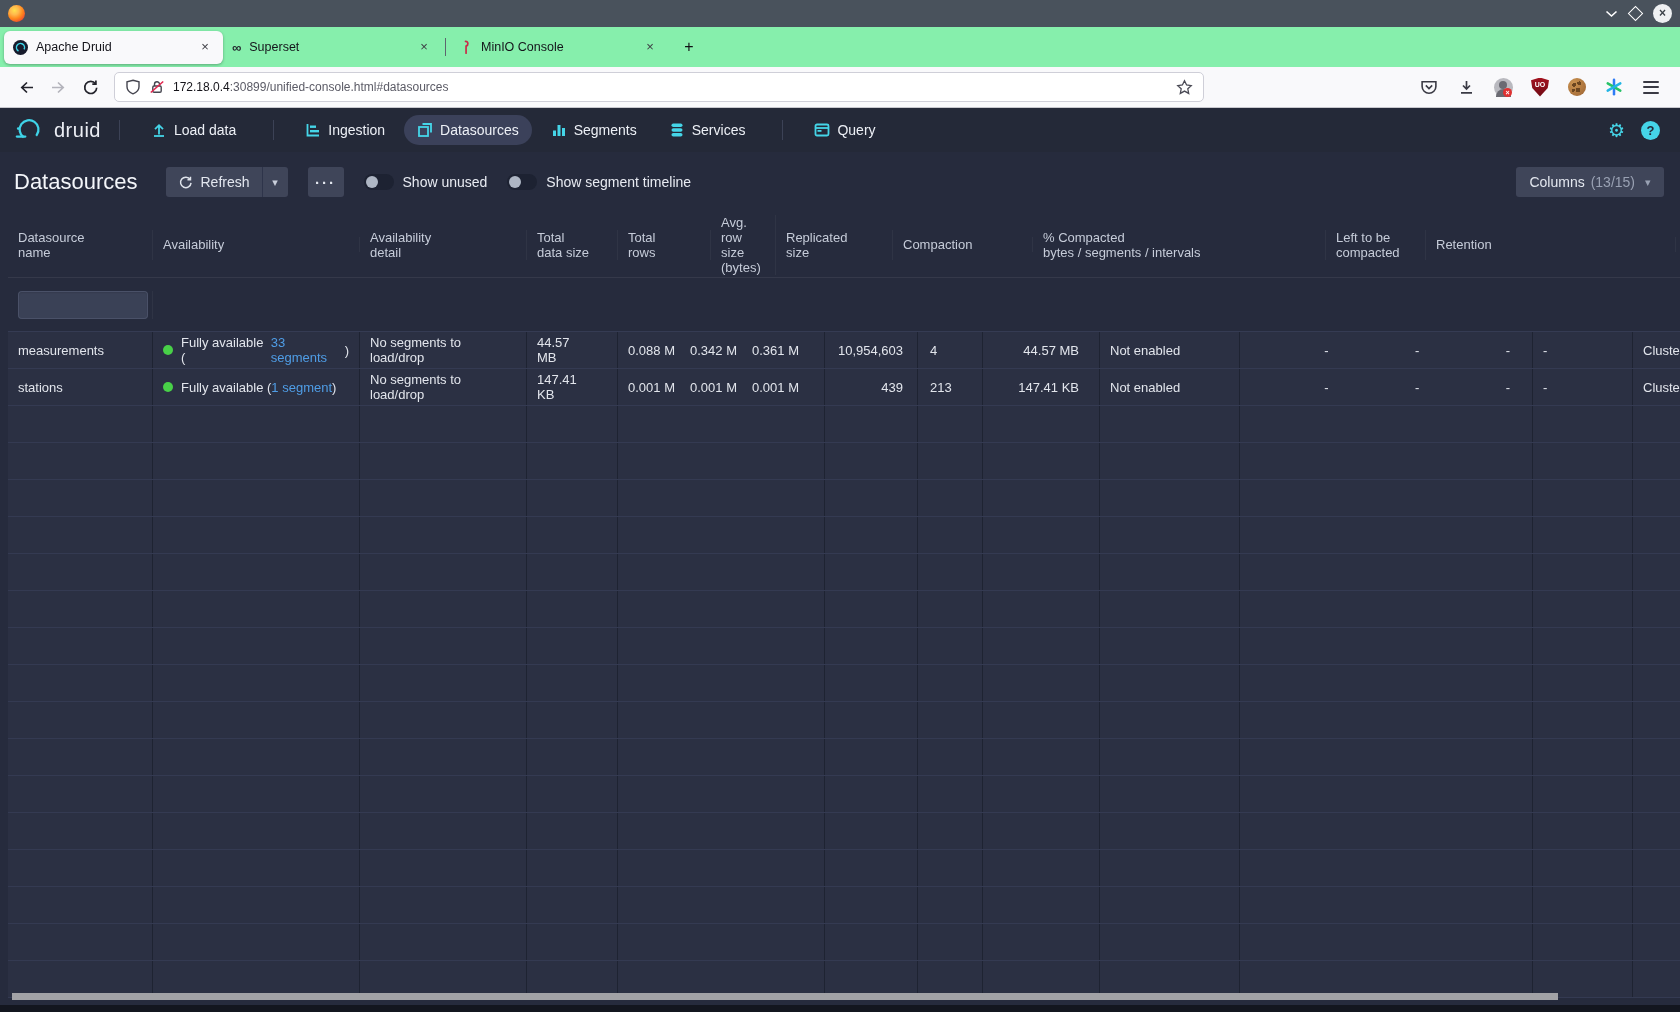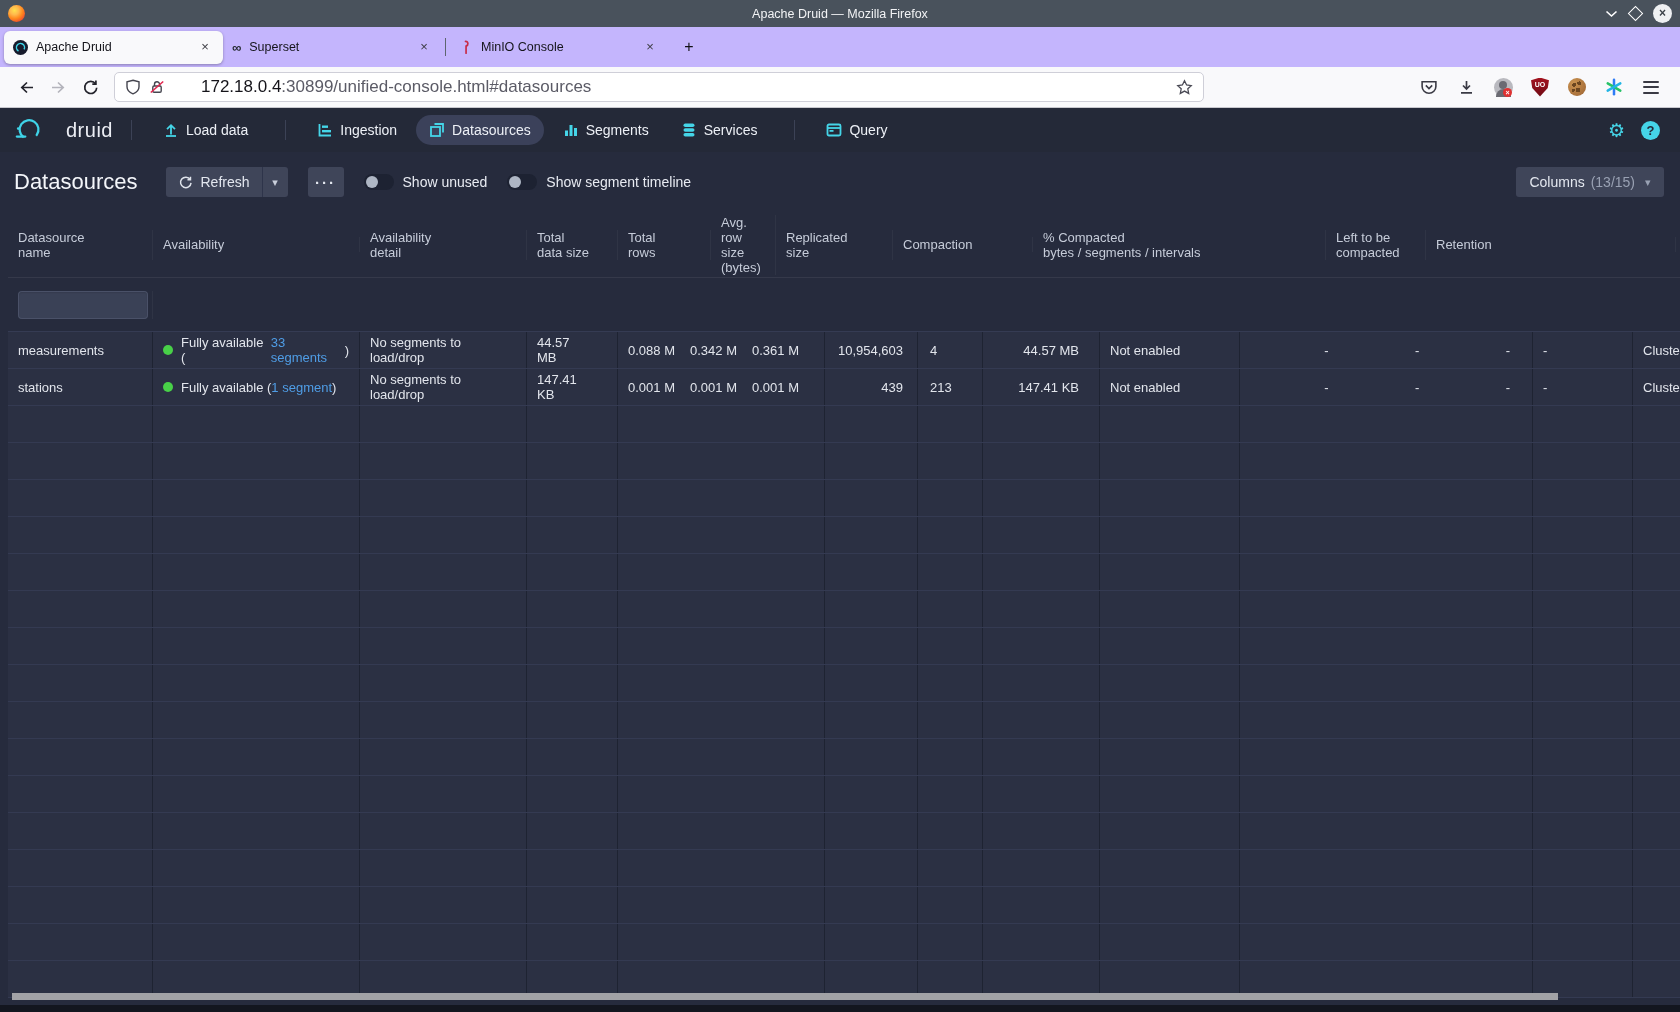--- a/index.html
+++ b/index.html
@@ -11,36 +11,36 @@
   .titlebar { position:absolute; top:0; left:0; right:0; height:27px; background:#49525c; display:flex; align-items:center; }
   .fx-logo { position:absolute; left:8px; top:5px; width:17px; height:17px; border-radius:50%;
     background:radial-gradient(circle at 38% 32%, #ffe14d 0%, #ffb84d 28%, #ff8a1e 52%, #f0522c 76%, #d92637 100%); }
   .win-title { position:absolute; left:0; right:0; text-align:center; color:#f2f3f5; font-size:12.5px; }
   .win-controls { position:absolute; right:8px; top:0; height:27px; display:flex; align-items:center; gap:12px; }
   .wc-min svg, .wc-close { display:block; }
   .wc-max { width:11px; height:11px; border:1.5px solid #fff; transform:rotate(45deg); }
   .wc-close { width:19px; height:19px; border-radius:50%; background:#eef0f2; color:#3b4148; font-size:12px; font-weight:bold; text-align:center; line-height:18px; }
 
   
-  .tabbar { position:absolute; top:27px; left:0; right:0; height:40px; background:#c4b5fd; display:flex; align-items:center; padding-left:4px; }
+  .tabbar { position:absolute; top:27px; left:0; right:0; height:40px; background:#86efac; display:flex; align-items:center; padding-left:4px; }
   .tab { width:219px; height:33px; border-radius:6px; display:flex; align-items:center; padding:0 9px; gap:8px; font-size:12.5px; color:#14141a; position:relative; }
   .tab.active { background:#f9f9fb; box-shadow:0 1px 3px rgba(0,0,0,.3); }
   .tab .tab-label { flex:1; overflow:hidden; white-space:nowrap; }
   .tab .tab-close { font-size:13px; color:#3c3c43; width:18px; height:18px; text-align:center; line-height:17px; border-radius:3px; }
   .tab-sep { width:1px; height:18px; background:#5d656e; margin:0 3px; }
   .favicon { width:15px; height:15px; flex:none; }
   .fav-druid { border-radius:50%; background:#171b2c; display:flex; align-items:center; justify-content:center; }
   .fav-superset { font-size:13px; font-weight:bold; color:#23272e; width:auto; }
   .newtab-btn { width:26px; height:26px; margin-left:8px; font-size:16px; color:#101014; text-align:center; line-height:25px; border-radius:4px; }
 
   
   .toolbar { position:absolute; top:67px; left:0; right:0; height:41px; background:#f9f9fb; border-bottom:1px solid #c8c8ce; display:flex; align-items:center; padding:0 10px; }
   .nav-btn { width:32px; height:30px; display:flex; align-items:center; justify-content:center; border-radius:4px; }
   .urlbar { width:1090px; height:30px; margin-left:8px; background:#ffffff; border:1px solid #cfcfd8; border-radius:5px; display:flex; align-items:center; padding:0 10px; gap:8px; }
-  .url-text { font-size:17px; color:#5b5b66; flex:1; white-space:nowrap; overflow:hidden;margin-left:28px; }
+  .url-text { font-size:12px; color:#5b5b66; flex:1; white-space:nowrap; overflow:hidden; }
   .url-host { color:#15141a; }
   .tb-icons { margin-left:auto; display:flex; align-items:center; gap:7px; margin-right:4px; }
   .tb-icon { width:30px; height:30px; display:flex; align-items:center; justify-content:center; border-radius:4px; }
   .ext-avatar { width:19px; height:19px; border-radius:50%; background:#b9b9bf; position:relative; overflow:visible; }
   .ext-avatar::before { content:""; position:absolute; left:5.5px; top:3px; width:8px; height:8px; border-radius:50%; background:#6a6a72; }
   .ext-avatar::after { content:""; position:absolute; left:2px; top:11px; width:15px; height:8px; border-radius:8px 8px 0 0; background:#6a6a72; }
   .ext-badge { position:absolute; right:6px; top:16px; width:9px; height:9px; border-radius:50%; background:#e03131; color:#fff; font-size:7px; line-height:9px; text-align:center; font-weight:bold; z-index:2; }
   .ublock { width:18px; height:19px; background:linear-gradient(#a3131f,#6f0a14); clip-path:polygon(50% 0%,100% 14%,93% 55%,50% 100%,7% 55%,0% 14%); display:flex; align-items:flex-start; justify-content:center; }
   .ublock span { color:#fff; font-size:7px; font-weight:bold; margin-top:3px; letter-spacing:0; }
   .cookie { width:18px; height:18px; border-radius:50%;
@@ -48,21 +48,21 @@
                radial-gradient(circle 2px at 62% 30%, #6c4620 97%, transparent),
                radial-gradient(circle 2.4px at 56% 66%, #6c4620 97%, transparent),
                radial-gradient(circle 1.6px at 30% 68%, #6c4620 97%, transparent),
                radial-gradient(circle at 32% 30%, #cb9451, #a9703a 72%, #8f5a2c); }
   .hamburger { display:flex; flex-direction:column; gap:3.5px; }
   .hamburger div { width:16px; height:2px; background:#3a3a44; border-radius:1px; }
 
   
   .druid { position:absolute; top:108px; left:0; right:0; bottom:0; background:#262b3d; overflow:hidden; }
   .dnav { height:44px; background:#242938; display:flex; align-items:center; padding:0 20px 0 14px; }
-  .brand { display:flex; align-items:center; gap:20px; }
+  .brand { display:flex; align-items:center; gap:8px; }
   .brand-word { color:#eceef4; font-size:20px; font-weight:500; letter-spacing:.5px; }
   .dnav-sep { width:1px; height:20px; background:#3c4256; margin:0 18px; }
   .dnav-item { display:flex; align-items:center; gap:7px; color:#edf0f6; font-size:14px; padding:7px 13px; border-radius:17px; margin-right:6px; white-space:nowrap; }
   .dnav-item.active { background:#3b415a; }
   .dnav-right { margin-left:auto; display:flex; align-items:center; gap:16px; }
   .gear { color:#45d5e8; font-size:19px; line-height:1; }
   .help { width:19px; height:19px; border-radius:50%; background:#45d5e8; color:#242938; font-weight:bold; font-size:13px; text-align:center; line-height:19px; }
 
   .pagehead { height:60px; display:flex; align-items:center; padding:0 16px 0 14px; position:relative; }
   .page-title { color:#f4f6fa; font-size:22px; margin-right:28px; }
@@ -103,21 +103,20 @@
 
   svg { display:block; }
 </style>
 </head>
 <body>
 
 <div class="screen">
 
   <div class="titlebar">
     <div class="fx-logo"></div>
-    <div class="win-title">Apache Druid — Mozilla Firefox</div>
     <div class="win-controls">
       <div class="wc-min">
         <svg width="13" height="8" viewBox="0 0 13 8">
             <path d="M1.5 1.5 L6.5 6 L11.5 1.5" fill="none" stroke="#fff" stroke-width="1.6"></path>
           </svg>
       </div>
       <div class="wc-max"></div>
       <div class="wc-close">×</div>
     </div>
   </div>

